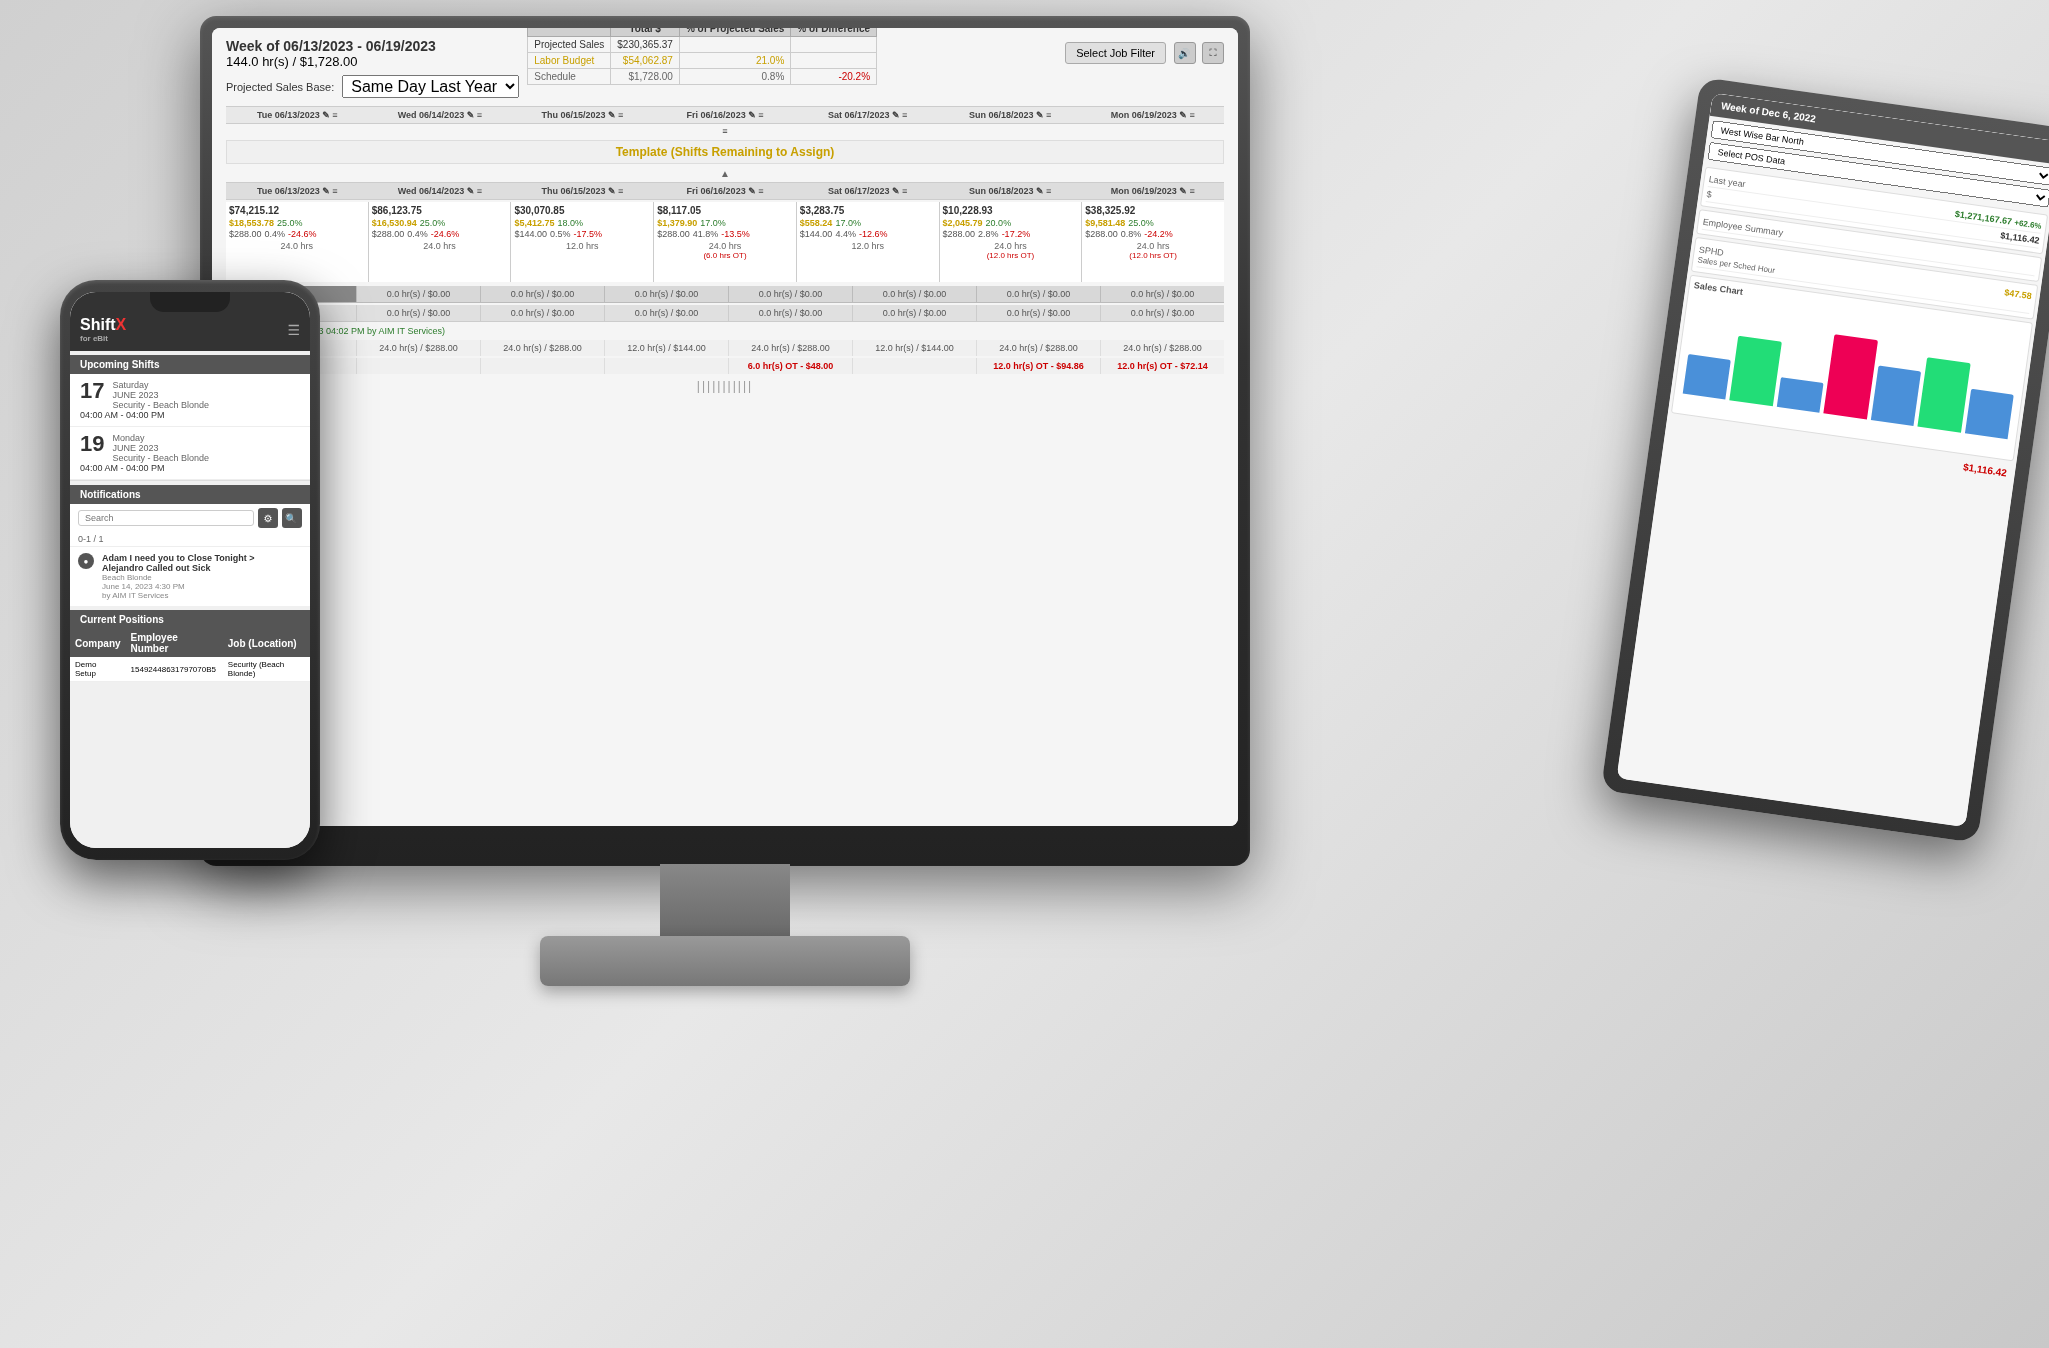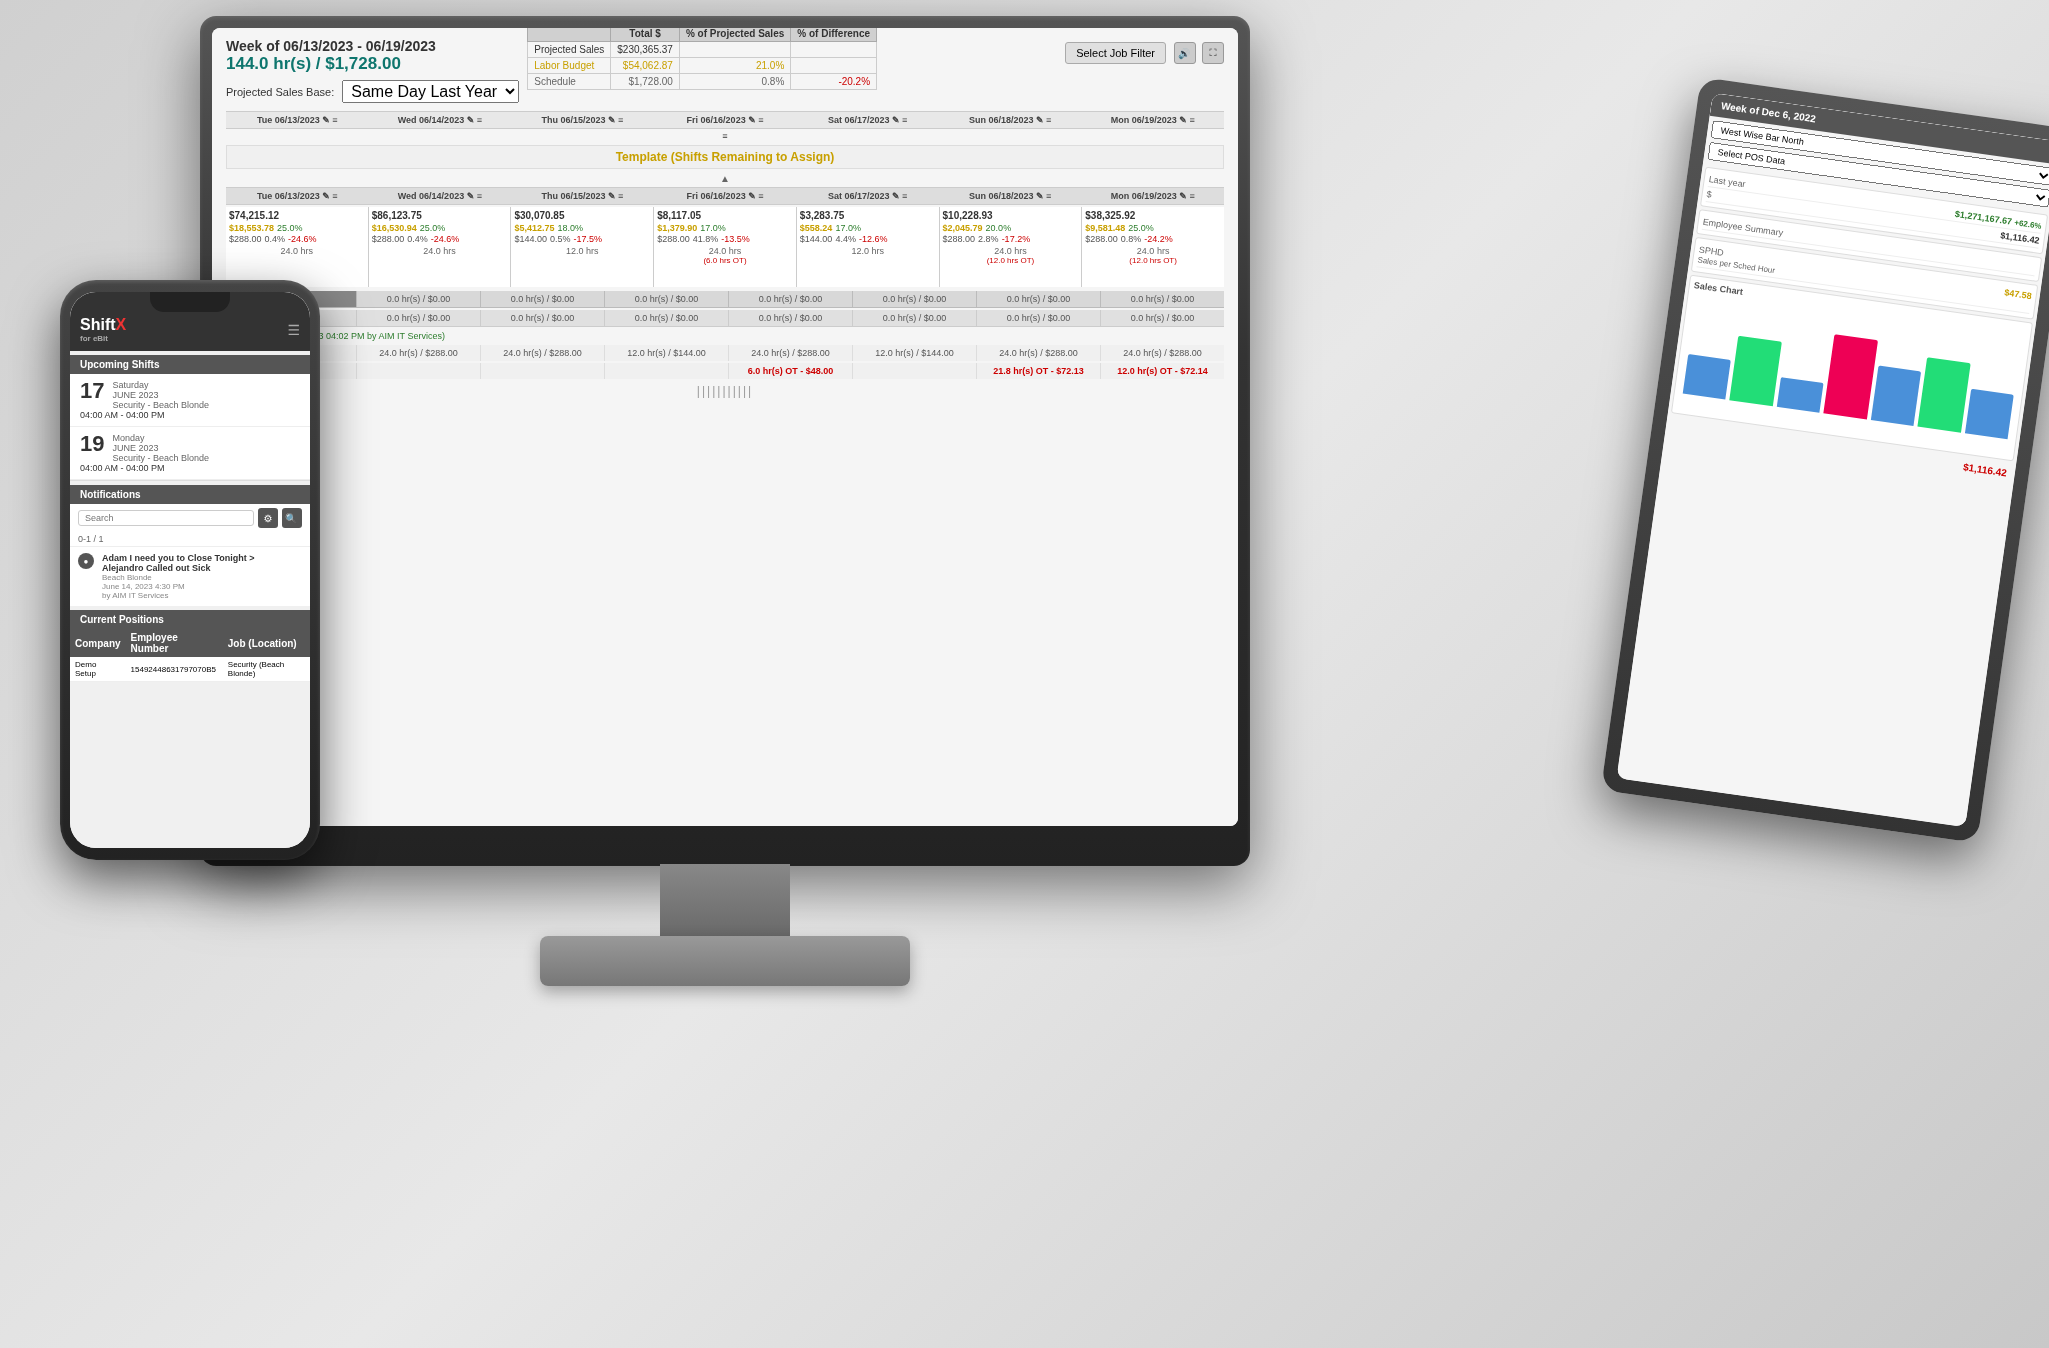--- a/index.html
+++ b/index.html
@@ -94,23 +94,23 @@
       margin-bottom: 6px;
     }
 
     .screen-title {
       font-size: 14px;
       font-weight: bold;
       color: #333;
     }
 
     .screen-hours {
-      font-size: 17px;
-      color: #0f766e;
-      font-weight: bold;
+      font-size: 13px;
+      color: #000000;
+      font-weight: normal;
     }
 
     .projected-sales-row {
       display: flex;
       align-items: center;
       gap: 8px;
       margin-bottom: 8px;
       font-size: 11px;
     }
 
@@ -830,21 +830,21 @@
             <div class="totals-cell">24.0 hr(s) / $288.00</div>
           </div>
 
           <div class="totals-row">
             <div class="totals-label"></div>
             <div class="totals-cell"></div>
             <div class="totals-cell"></div>
             <div class="totals-cell"></div>
             <div class="totals-cell red">6.0 hr(s) OT - $48.00</div>
             <div class="totals-cell"></div>
-            <div class="totals-cell red">21.8 hr(s) OT - $72.13</div>
+            <div class="totals-cell red">12.0 hr(s) OT - $94.86</div>
             <div class="totals-cell red">12.0 hr(s) OT - $72.14</div>
           </div>
 
           <div class="scroll-indicator">|||||||||||</div>
         </div>
       </div>
     </div>
   </div>
 
   <div class="monitor-stand-neck"></div>

